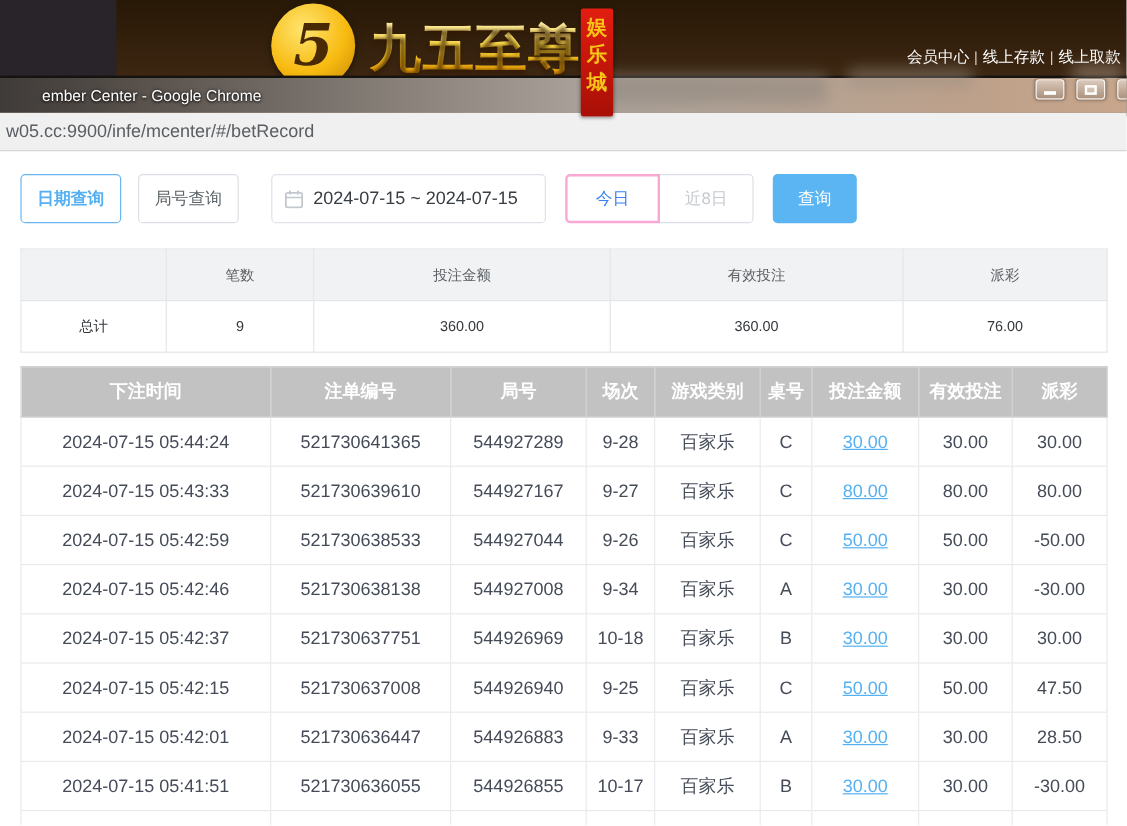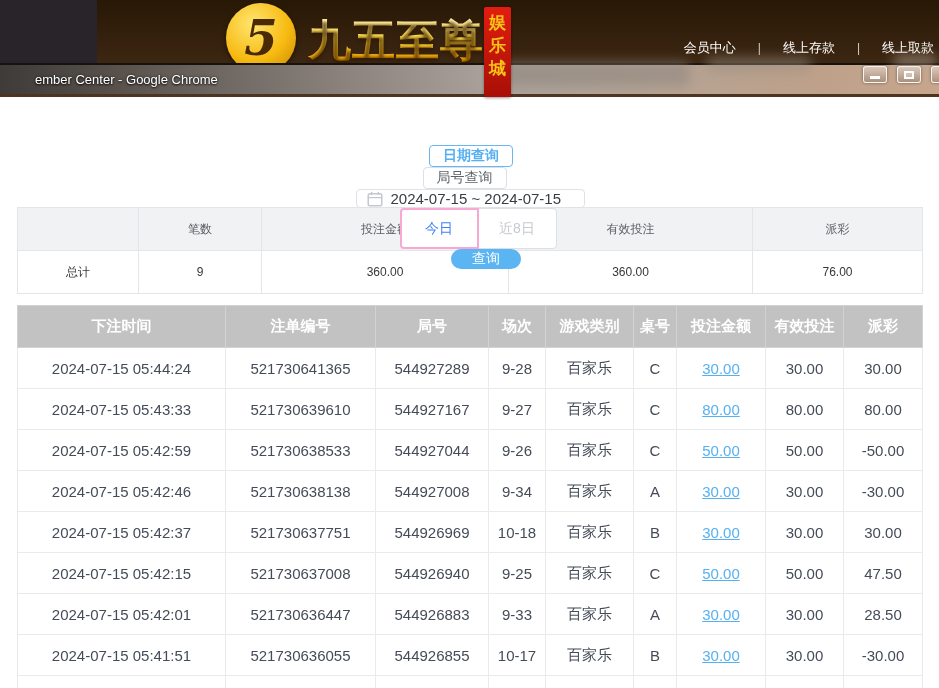--- a/index.html
+++ b/index.html
@@ -17,21 +17,21 @@
     box-shadow:0 2px 5px rgba(0,0,0,.5);}
   .brand-title{position:absolute;left:308px;top:12px;font-size:43px;font-weight:bold;letter-spacing:1px;
     background:linear-gradient(180deg,#fff3b0 8%,#fbd437 48%,#e89b00 85%);
     -webkit-background-clip:text;background-clip:text;color:transparent;
     text-shadow:0 3px 3px rgba(50,25,0,.65);white-space:nowrap;}
   .banner{position:absolute;left:484px;top:7px;width:27px;height:90px;z-index:6;
     background:linear-gradient(180deg,#e21d10,#a80f06);border-radius:2px;
     display:flex;flex-direction:column;align-items:center;padding-top:7px;gap:6px;box-sizing:border-box;
     box-shadow:0 1px 3px rgba(0,0,0,.4);}
   .banner-char{color:#f8c516;font-size:17px;font-weight:bold;line-height:1;}
-  .top-nav{position:absolute;right:5px;top:39px;display:flex;align-items:center;gap:22px;
+  .top-nav{position:absolute;right:5px;top:39px;display:flex;align-items:center;gap:4px;
     color:#fff;font-size:13px;white-space:nowrap;}
   .nav-link{cursor:pointer;}
   .nav-sep{color:#dccfc3;font-size:12px;}
   .blur{position:absolute;filter:blur(6px);border-radius:6px;}
   .blur-a{left:500px;top:62px;width:190px;height:24px;background:#8d847c;opacity:.55;z-index:4;}
   .blur-b{left:706px;top:57px;width:105px;height:16px;background:#9a8d80;opacity:.5;z-index:4;}
   .blur-c{left:893px;top:55px;width:44px;height:11px;background:#b7a795;opacity:.6;z-index:4;}
 
   
   .titlebar{position:absolute;left:0;top:63px;width:939px;height:31px;z-index:3;box-sizing:border-box;
@@ -46,38 +46,38 @@
     box-shadow:0 0 3px rgba(0,0,0,.45);display:flex;align-items:center;justify-content:center;cursor:pointer;}
   .glyph-min{width:10px;height:3px;background:#fff;margin-top:5px;}
   .glyph-max{width:10px;height:8px;box-sizing:border-box;border:2px solid #fff;background:rgba(255,255,255,.25);}
   .glyph-close{width:9px;height:9px;position:relative;}
   .urlbar{position:absolute;left:0;top:94px;width:939px;height:32px;z-index:5;box-sizing:border-box;
     background:#eff0ef;border-bottom:1px solid #d6d6d6;display:flex;align-items:center;cursor:text;}
   .url-text{margin-left:5px;font-size:15px;color:#5a5e63;white-space:nowrap;}
 
   
   .content{position:absolute;left:0;top:126px;width:939px;height:562px;background:#fff;}
-  .filter-bar{display:flex;align-items:center;margin:19px 0 0 17px;height:41px;flex-direction:column;}
+  .filter-bar{display:flex;align-items:flex-start;margin:19px 0 0 17px;height:41px;}
   .btn{box-sizing:border-box;height:41px;border-radius:4px;background:#fff;font-size:14px;
     display:inline-flex;align-items:center;justify-content:center;cursor:pointer;font-family:inherit;}
   .btn-date-query{width:84px;border:1px solid #6ab6f3;color:#54b0f2;font-weight:bold;margin-right:14px;}
   .btn-round-query{width:84px;border:1px solid #dcdfe6;color:#5c6468;margin-right:27px;}
   .date-input{width:229px;height:41px;box-sizing:border-box;border:1px solid #dfe2e7;border-radius:4px;
     display:flex;align-items:center;margin-right:16px;background:#fff;cursor:pointer;}
   .cal-icon{margin:0 8px 0 10px;display:flex;}
   .date-text{font-size:15px;color:#383d44;}
   .quick-group{display:flex;}
   .quick-btn{width:79px;height:41px;box-sizing:border-box;border:1px solid #dcdfe6;background:#fff;
     color:#c6cad0;font-size:14px;margin-left:-1px;cursor:pointer;font-family:inherit;display:inline-flex;
     align-items:center;justify-content:center;}
   .quick-btn:first-child{border-radius:4px 0 0 4px;margin-left:0;}
   .quick-btn:last-child{border-radius:0 4px 4px 0;}
   .quick-btn.active{border:2px solid #f9a8d4;color:#3b82f6;position:relative;z-index:2;}
   .search-btn{margin-left:16px;width:70px;height:41px;background:#5bb5f3;color:#fff;border:none;
-    border-radius:16px;font-size:14px;cursor:pointer;font-family:inherit;}
+    border-radius:4px;font-size:14px;cursor:pointer;font-family:inherit;}
 
   table{border-collapse:collapse;table-layout:fixed;}
   .summary-table{margin:21px 0 0 17px;width:905px;font-size:12px;}
   .summary-table td{border:1px solid #e3e6e9;height:40px;text-align:center;}
   .summary-table .s-head td{background:#f0f2f3;color:#5b5f63;}
   .summary-table .s-body td{background:#fff;color:#34383c;}
 
   .bet-table{margin:11px 0 0 17px;width:905px;font-size:15px;}
   .bet-table th{background:#c2c2c2;color:#fff;height:39px;font-weight:bold;border:1px solid #d2d2d2;text-align:center;}
   .bet-table td{border:1px solid #e8eaec;height:38px;text-align:center;color:#454c58;background:#fff;}
@@ -118,20 +118,23 @@
       <div class="glyph-min"></div>
     </div>
     <div class="win-btn">
       <div class="glyph-max"></div>
     </div>
     <div class="win-btn">
       <div class="glyph-close"></div>
     </div>
   </div>
 
+  <div class="urlbar">
+    <span class="url-text">w05.cc:9900/infe/mcenter/#/betRecord</span>
+  </div>
 
   <div class="content">
 
     <div class="filter-bar">
       <button class="btn btn-date-query">日期查询</button>
       <button class="btn btn-round-query">局号查询</button>
       <div class="date-input">
         <span class="cal-icon">
           <svg width="16" height="16" viewBox="0 0 16 16">
             <rect x="1.2" y="2.8" width="13.6" height="12" rx="1.5" fill="none" stroke="#c3c8cf" stroke-width="1.5"></rect>

